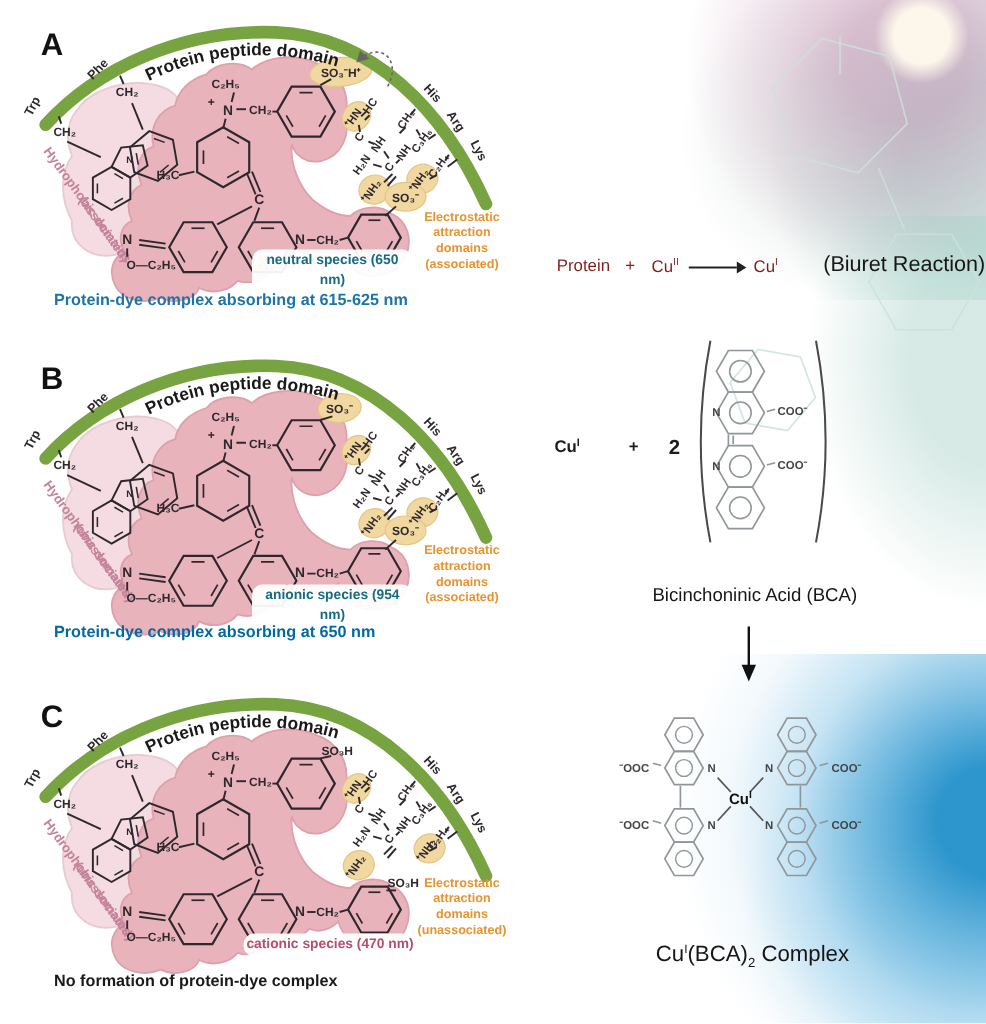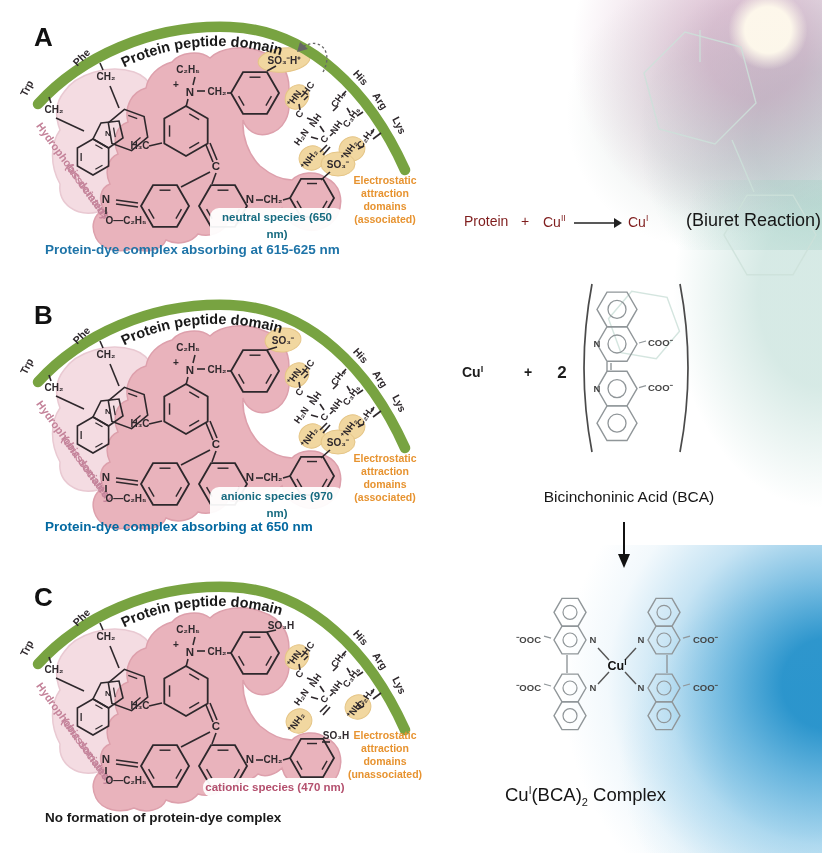--- a/index.html
+++ b/index.html
@@ -20,21 +20,21 @@
       radial-gradient(circle at 92% 70%, rgba(120,195,230,.35) 0 22%, rgba(120,195,230,0) 55%);}
   svg.panel{position:absolute;left:0;}
   svg.block{position:absolute;}
   .species{position:absolute;background:rgba(255,255,255,.94);border-radius:9px;
     font-weight:bold;font-size:11.5px;line-height:17px;text-align:center;padding:1px 2px;margin-left:46px;}
   .caption{position:absolute;left:45px;width:390px;text-align:left;font-weight:bold;font-size:13.5px;}
   .rxn{position:absolute;font-size:14px;font-weight:normal;color:#7f1d1d;}
   .rxn sup{font-size:8.5px;}
   .biuret-note{position:absolute;font-size:18px;color:#161616;}
   .bca-label{position:absolute;left:498px;top:488px;width:262px;text-align:center;font-size:15.5px;color:#161616;}
-  .cx-label{position:absolute;left:505px;top:784px;width:244px;font-size:18.5px;color:#161616;}
+  .cx-label{position:absolute;left:505px;top:784px;width:244px;text-align:center;font-size:18.5px;color:#161616;}
   .cx-label sup,.bca-label sup{font-size:10px;}
   .cx-label sub{font-size:11px;}
 </style>
 </head>
 <body>
 
 <div class="stage">
 
   <div class="bg-tr"></div>
   <div class="bg-right"></div>
@@ -396,21 +396,21 @@
       <text x="358" y="80" font-size="10.5" text-anchor="middle" fill="#2e282c" font-weight="bold" transform="rotate(48 358 80)">His</text>
       <text x="377" y="103" font-size="10.5" text-anchor="middle" fill="#2e282c" font-weight="bold" transform="rotate(56 377 103)">Arg</text>
       <text x="396" y="127" font-size="10.5" text-anchor="middle" fill="#2e282c" font-weight="bold" transform="rotate(63 396 127)">Lys</text>
       <text x="385" y="179" font-size="10.5" text-anchor="middle" fill="#e79330" font-weight="bold">Electrostatic</text>
       <text x="385" y="192" font-size="10.5" text-anchor="middle" fill="#e79330" font-weight="bold">attraction</text>
       <text x="385" y="205" font-size="10.5" text-anchor="middle" fill="#e79330" font-weight="bold">domains</text>
       <text x="385" y="218" font-size="10.5" text-anchor="middle" fill="#e79330" font-weight="bold">(unassociated)</text>
     </svg>
 
   <div class="species" id="spA" style="left: 164px; top: 208px; width: 130px; color: rgb(23, 107, 128);">neutral species (650 nm)</div>
-  <div class="species" id="spB" style="left: 164px; top: 487px; width: 130px; color: rgb(23, 107, 128);">anionic species (970 nm)</div>
+  <div class="species" id="spB" style="left: 164px; top: 487px; width: 130px; color: rgb(23, 107, 128);">anionic species (954 nm)</div>
   <div class="species" id="spC" style="left: 157px; top: 778px; width: 140px; color: rgb(180, 80, 110);">cationic species (470 nm)</div>
 
   <div class="caption" id="capA" style="top: 242px; color: rgb(30, 116, 168);">Protein-dye complex absorbing at 615-625 nm</div>
   <div class="caption" id="capB" style="top: 519px; color: #0369a1;">Protein-dye complex absorbing at 650 nm</div>
   <div class="caption" id="capC1" style="top: 810px; color: rgb(26, 26, 26);">No formation of protein-dye complex</div>
 
   <span class="rxn" style="left:464px;top:213px">Protein</span>
   <span class="rxn" style="left:521px;top:213px">+</span>
   <span class="rxn" style="left:543px;top:213px"><span>Cu</span><sup>II</sup></span>
   <svg class="block" style="left:572px;top:216px" width="52" height="14" viewBox="0 0 52 14">

